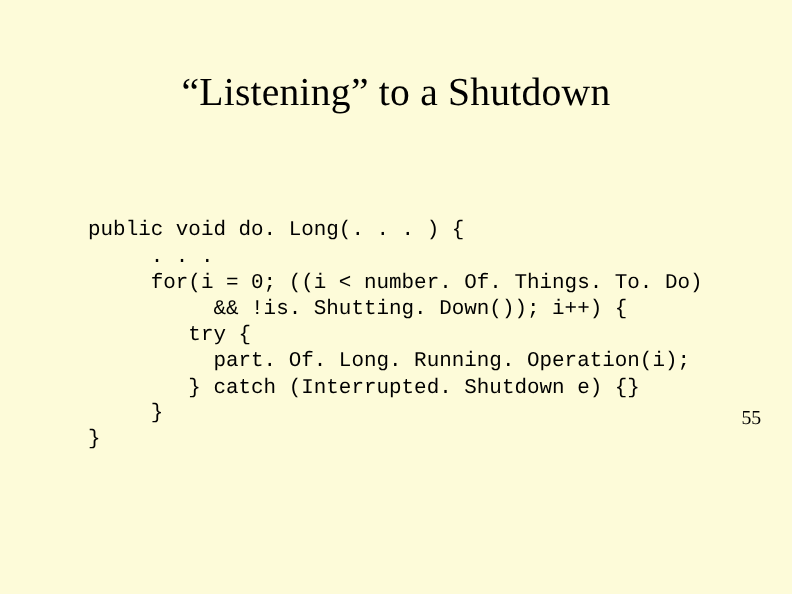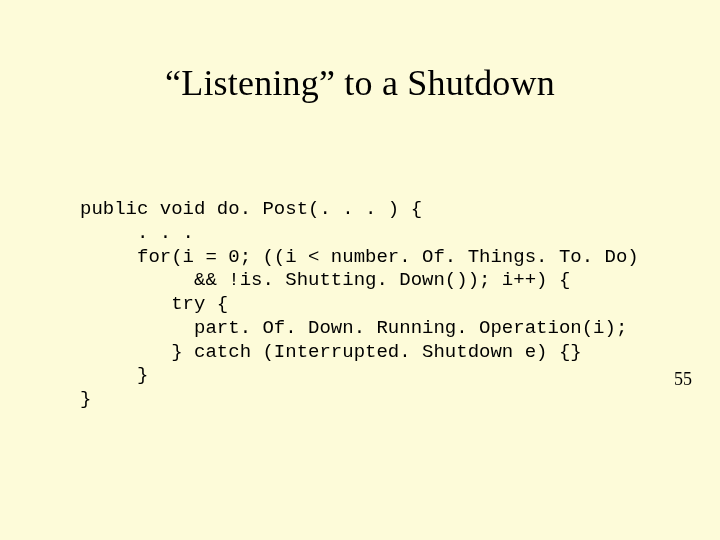--- a/index.html
+++ b/index.html
@@ -48,25 +48,25 @@
     margin-left: 40px;
   }
 </style>
 </head>
 <body>
 
 <div class="slide">
 
   <div class="title">“Listening” to a Shutdown</div>
 
-  <div class="codeblock"><span class="kw">public void</span><span> do. Post(. . . ) {</span>
+  <div class="codeblock"><span class="kw">public void</span><span> do. Long(. . . ) {</span>
 <span>     . . .</span>
 <span>     for(i = 0; ((i &lt; number. Of. Things. To. Do)</span>
 <span>          &amp;&amp; !is. Shutting. Down()); i++) {</span>
 <span>        try {</span>
-<span>          part. Of. Down. Running. Operation(i);</span>
+<span>          part. Of. Long. Running. Operation(i);</span>
 <span>        } catch (Interrupted. Shutdown e) {}</span>
 <span>     }</span>
 <span>}</span></div>
 
   <div class="pagenum">55</div>
 
 </div>
 
 </body></html>

